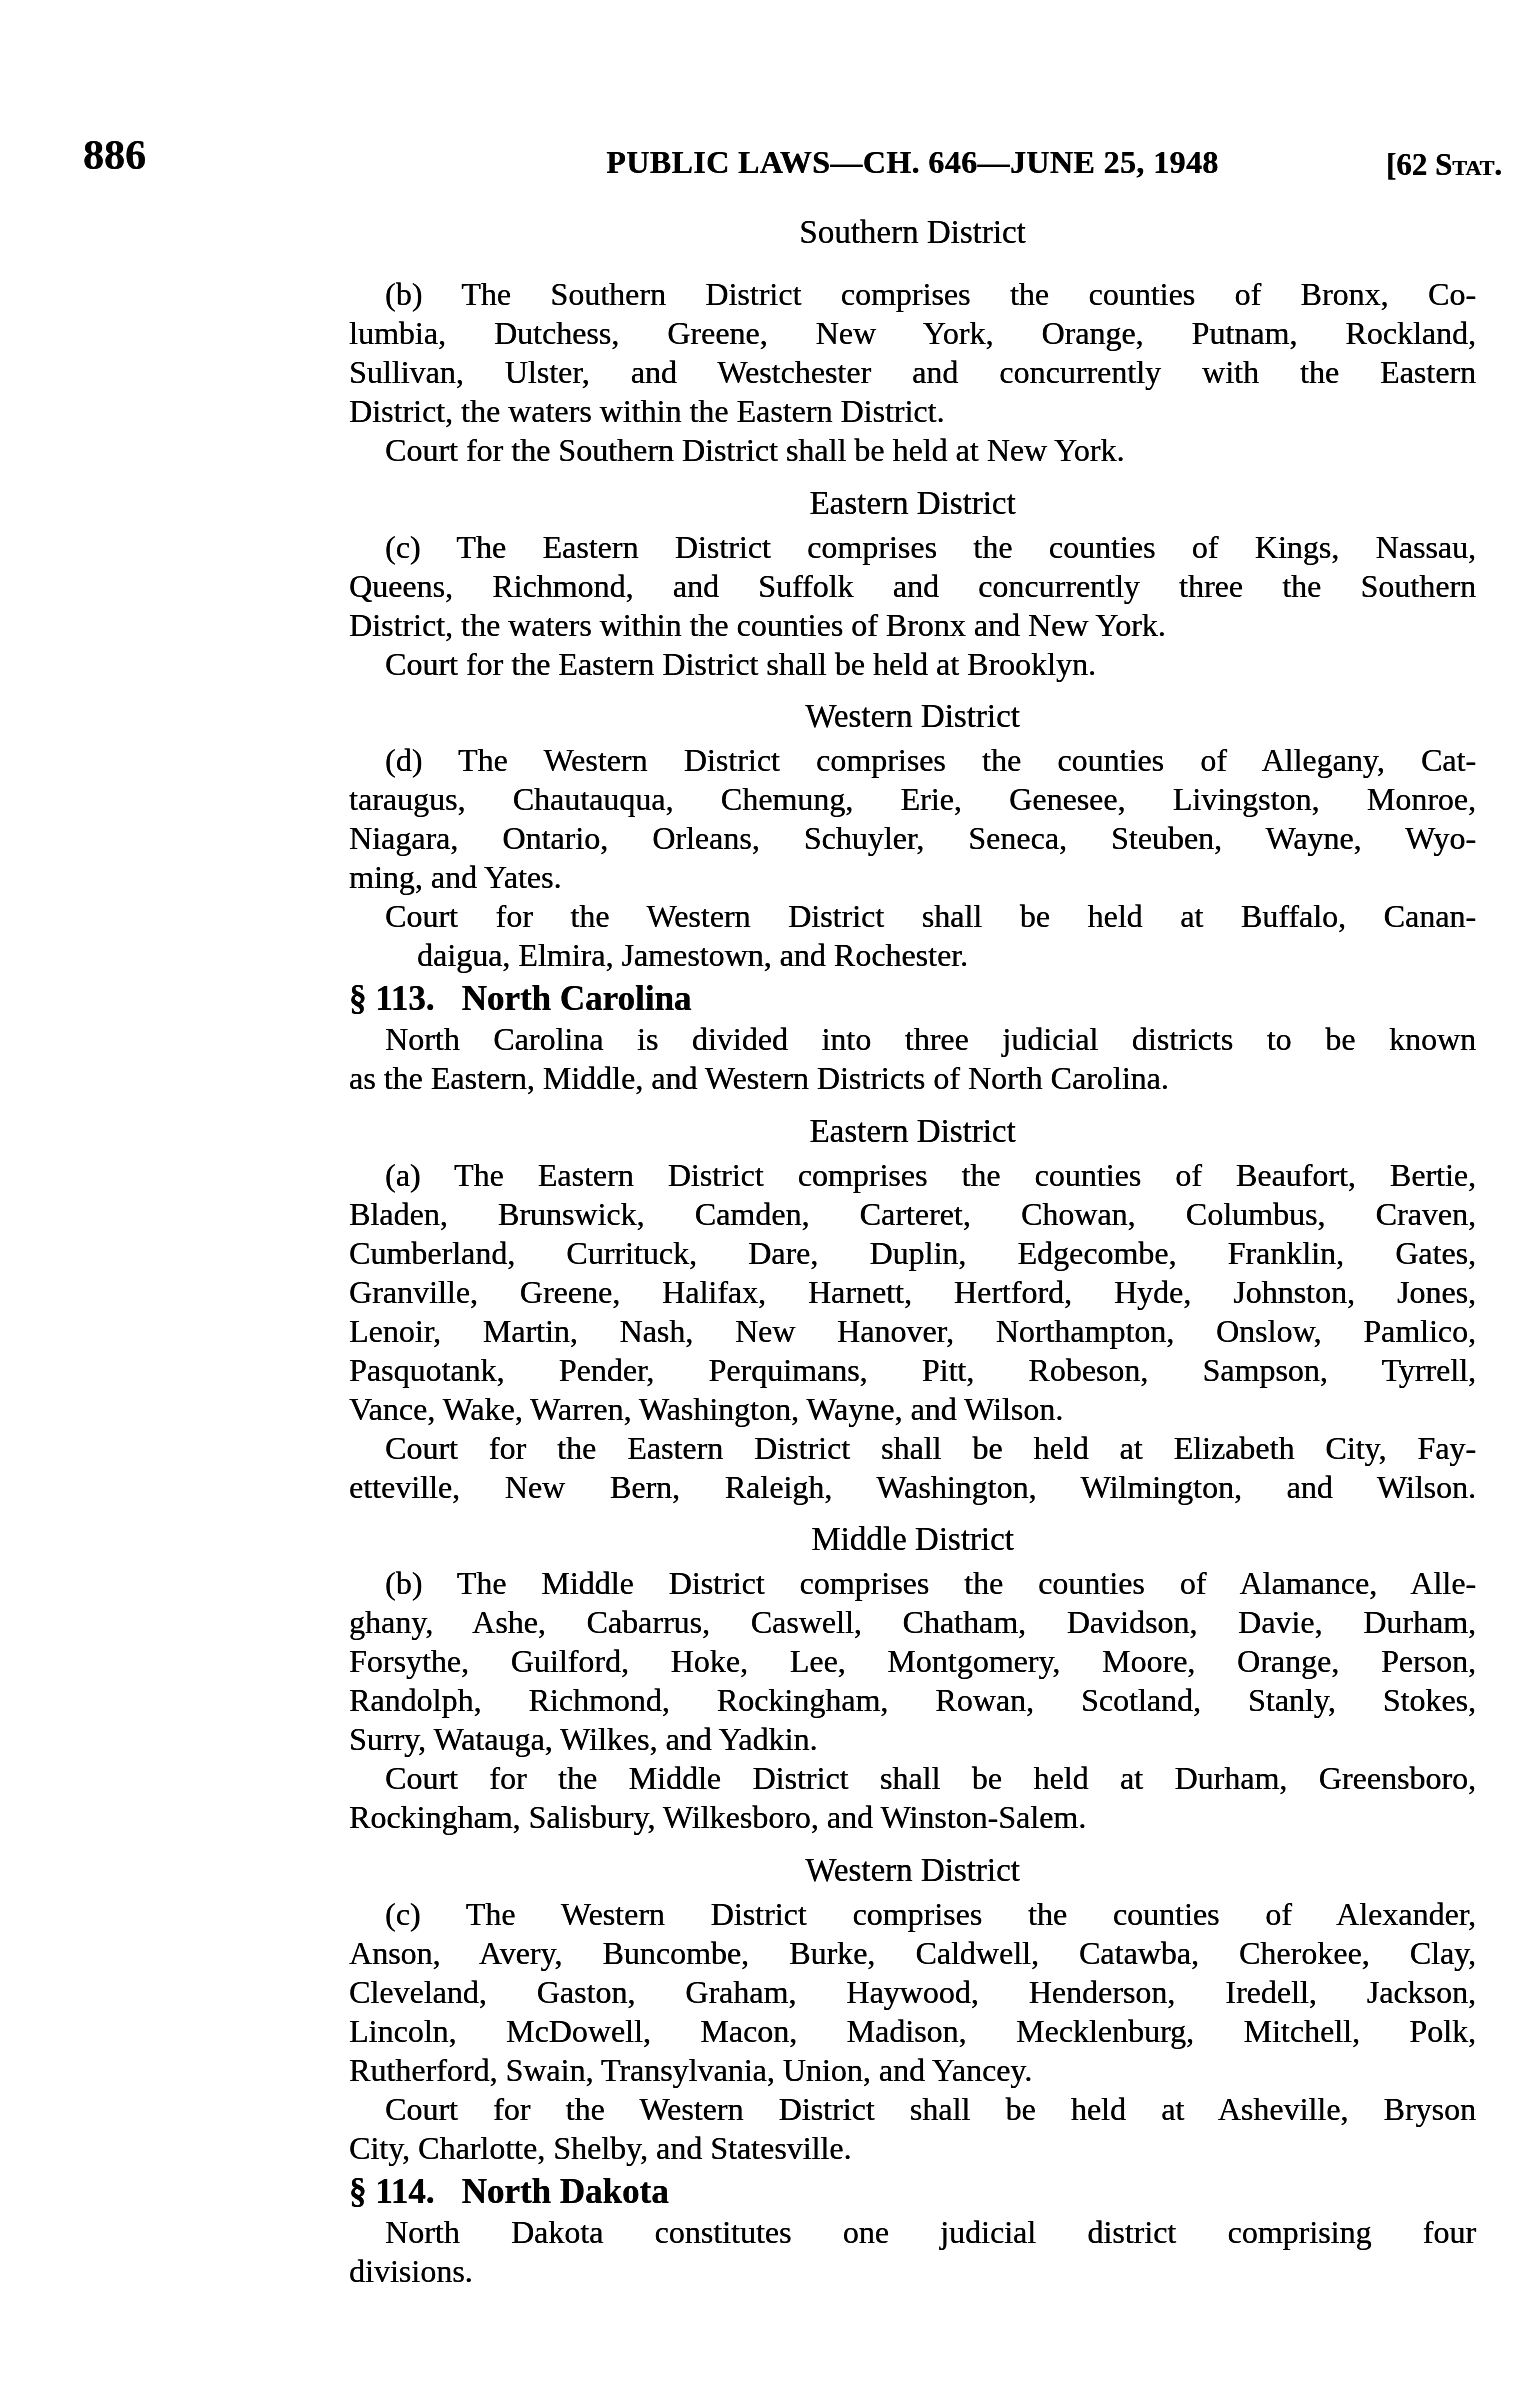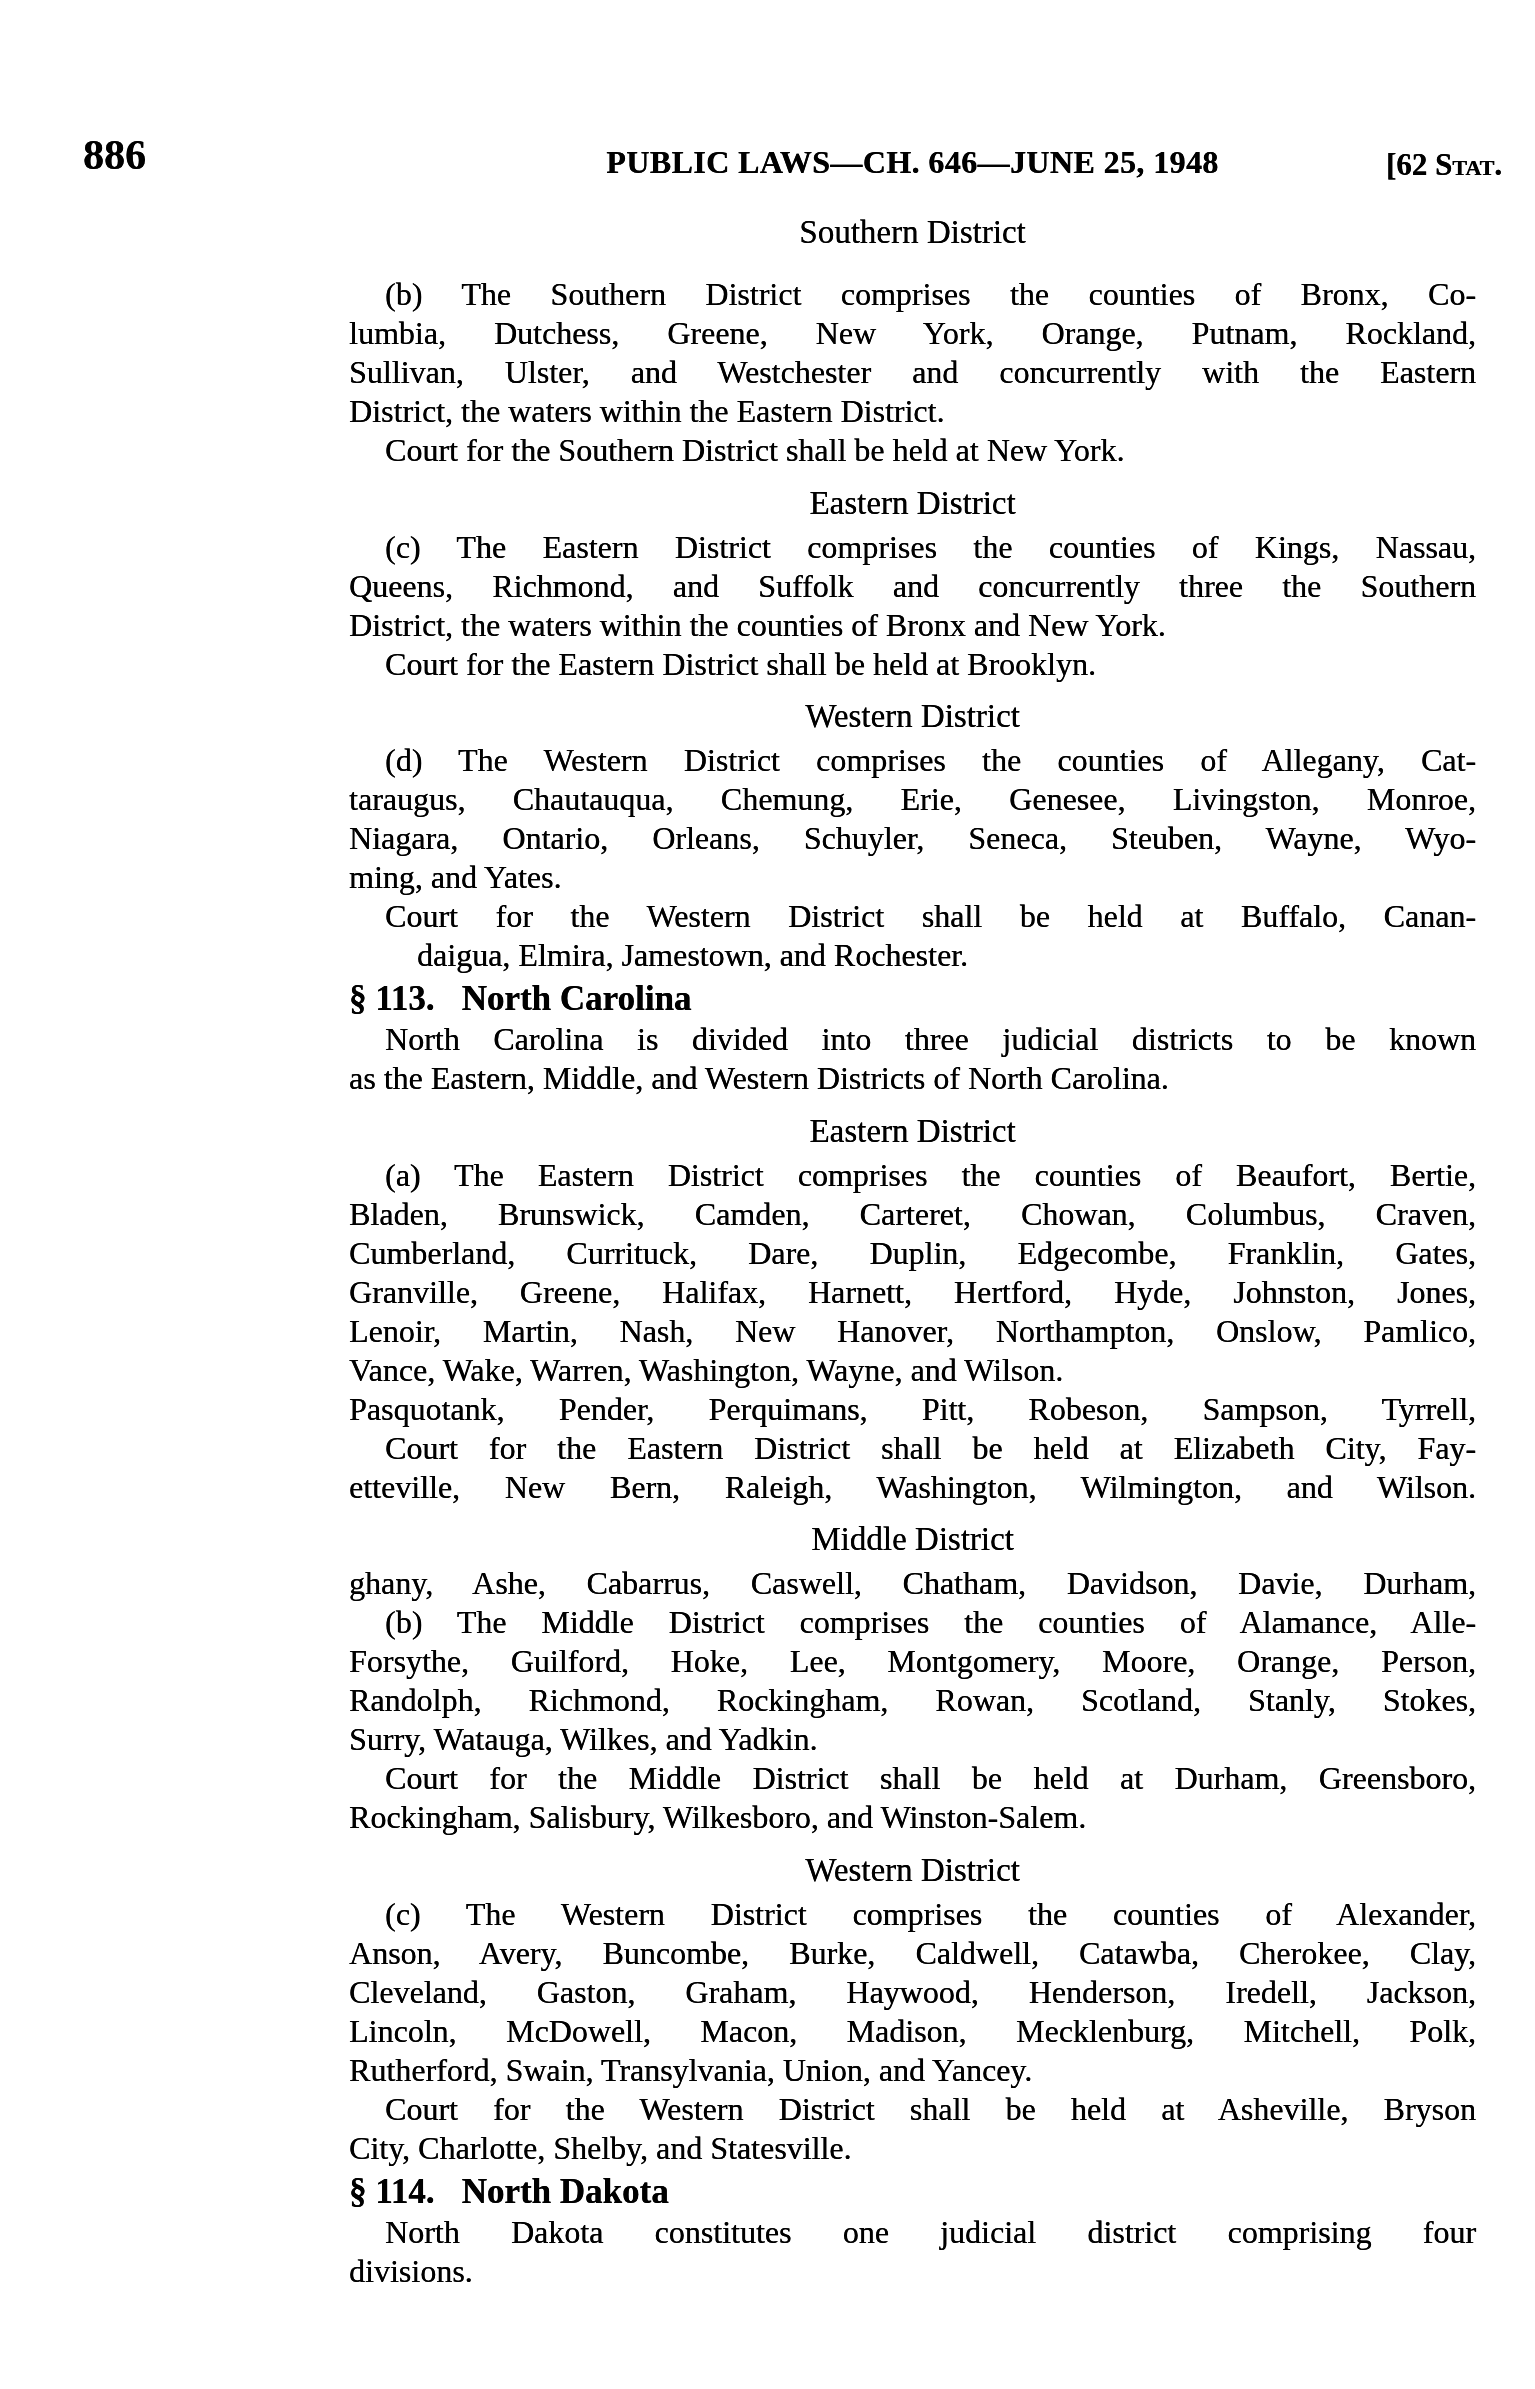--- a/index.html
+++ b/index.html
@@ -132,31 +132,31 @@
         <div class="tline just find">North Carolina is divided into three judicial districts to be known</div>
         <div class="tline">as the Eastern, Middle, and Western Districts of North Carolina.</div>
       </div>
       <div class="district-heading">Eastern District</div>
       <div class="paragraph">
         <div class="tline just find">(a) The Eastern District comprises the counties of Beaufort, Bertie,</div>
         <div class="tline just">Bladen, Brunswick, Camden, Carteret, Chowan, Columbus, Craven,</div>
         <div class="tline just">Cumberland, Currituck, Dare, Duplin, Edgecombe, Franklin, Gates,</div>
         <div class="tline just">Granville, Greene, Halifax, Harnett, Hertford, Hyde, Johnston, Jones,</div>
         <div class="tline just">Lenoir, Martin, Nash, New Hanover, Northampton, Onslow, Pamlico,</div>
+        <div class="tline just">Pasquotank, Pender, Perquimans, Pitt, Robeson, Sampson, Tyrrell,</div>
         <div class="tline">Vance, Wake, Warren, Washington, Wayne, and Wilson.</div>
-        <div class="tline just">Pasquotank, Pender, Perquimans, Pitt, Robeson, Sampson, Tyrrell,</div>
       </div>
       <div class="paragraph">
         <div class="tline just find">Court for the Eastern District shall be held at Elizabeth City, Fay-</div>
         <div class="tline just">etteville, New Bern, Raleigh, Washington, Wilmington, and Wilson.</div>
       </div>
       <div class="district-heading">Middle District</div>
       <div class="paragraph">
+        <div class="tline just find">(b) The Middle District comprises the counties of Alamance, Alle-</div>
         <div class="tline just">ghany, Ashe, Cabarrus, Caswell, Chatham, Davidson, Davie, Durham,</div>
-        <div class="tline just find">(b) The Middle District comprises the counties of Alamance, Alle-</div>
         <div class="tline just">Forsythe, Guilford, Hoke, Lee, Montgomery, Moore, Orange, Person,</div>
         <div class="tline just">Randolph, Richmond, Rockingham, Rowan, Scotland, Stanly, Stokes,</div>
         <div class="tline">Surry, Watauga, Wilkes, and Yadkin.</div>
       </div>
       <div class="paragraph">
         <div class="tline just find">Court for the Middle District shall be held at Durham, Greensboro,</div>
         <div class="tline">Rockingham, Salisbury, Wilkesboro, and Winston-Salem.</div>
       </div>
       <div class="district-heading">Western District</div>
       <div class="paragraph">

